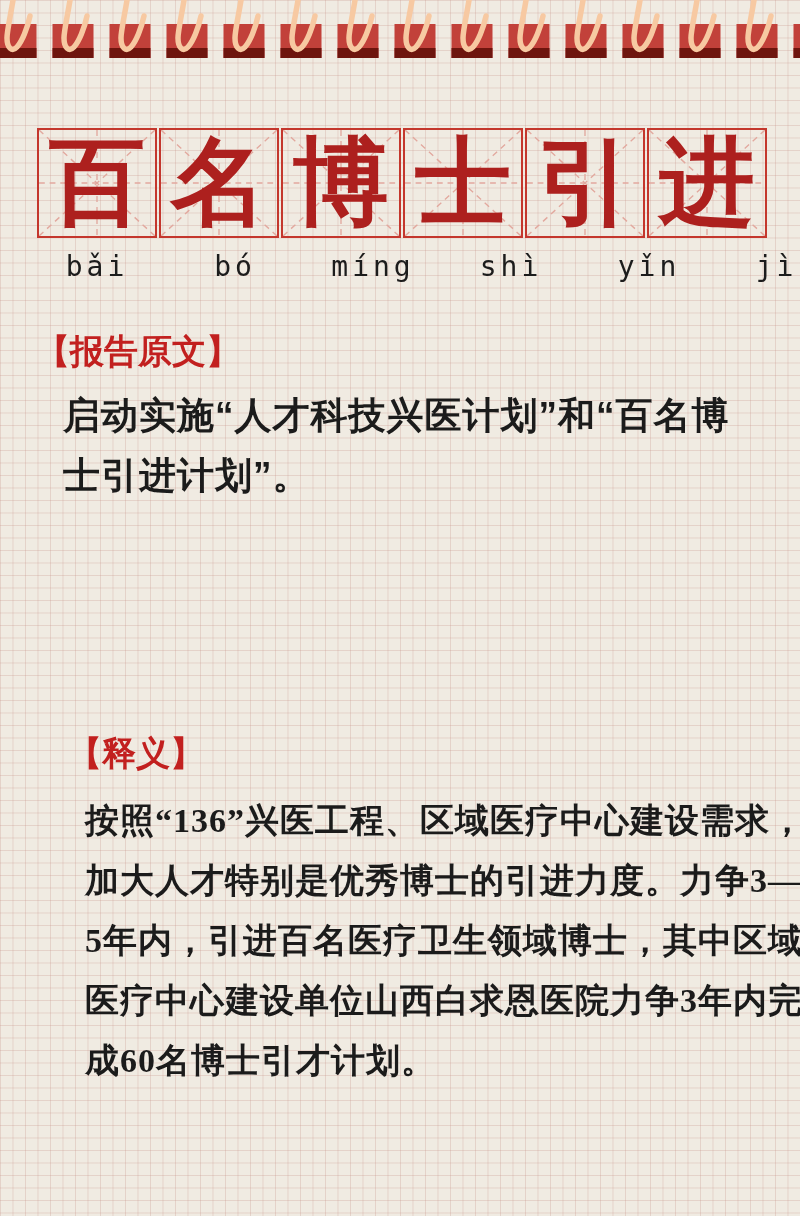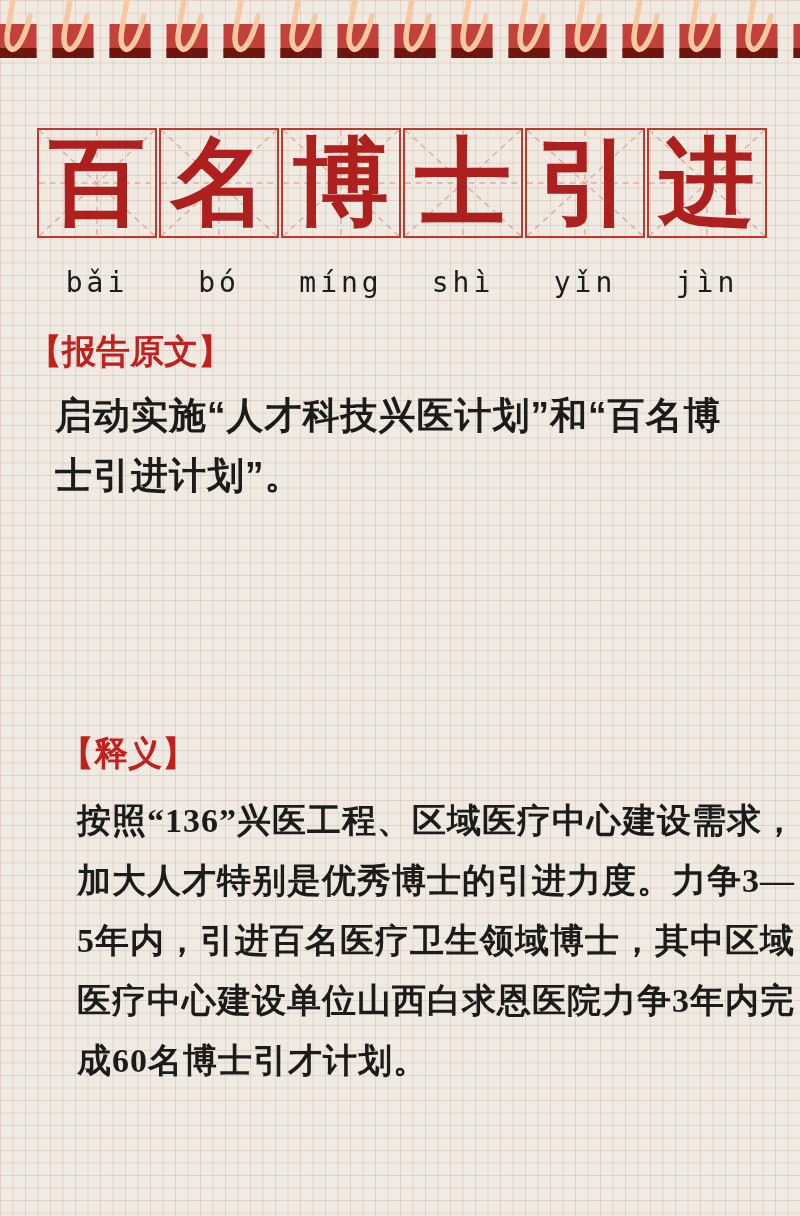--- a/index.html
+++ b/index.html
@@ -53,37 +53,37 @@
     justify-content: center;
     font-family: "Liberation Serif", serif;
     font-weight: bold;
     font-size: 96px;
     line-height: 1;
     color: #ad201e;
   }
 
   .pinyin-row {
     position: absolute;
-    top: 266px; left: 37px;
+    top: 250px; left: 37px;
     width: 728px;
     display: flex;
-    gap: 2px;
+    gap: 18px;
   }
   .pinyin-cell {
     width: 120px;
     flex: 0 0 auto;
     text-align: center;
     font-family: "DejaVu Sans Mono", "Liberation Mono", monospace;
     font-size: 28px;
     letter-spacing: 4px;
     color: #1c1c1c;
   }
 
   
-  .section { position: absolute; left: 0; width: 784px; }
+  .section { position: absolute; left: 8px; width: 784px; }
   .section-1 { top: 330px; }
   .section-2 { top: 732px; padding-left: 32px; }
 
   .section-heading {
     margin-left: 28px;
     font-family: "Liberation Sans", sans-serif;
     font-weight: bold;
     font-size: 34px;
     line-height: 1.25;
     color: #c2201f;

